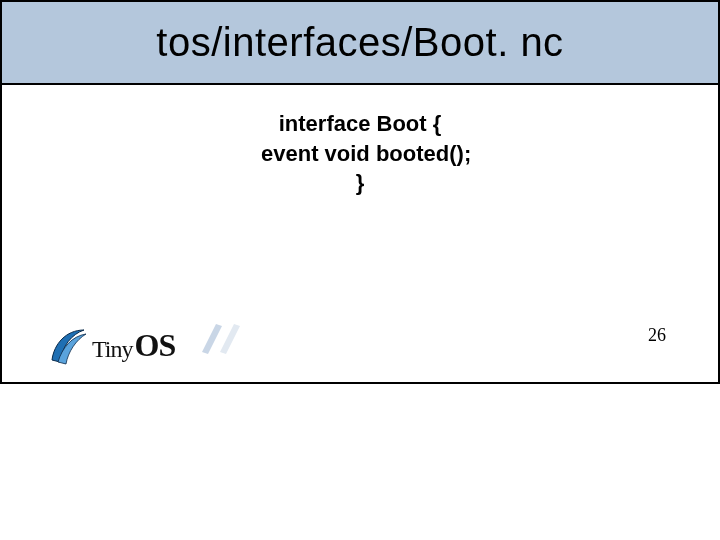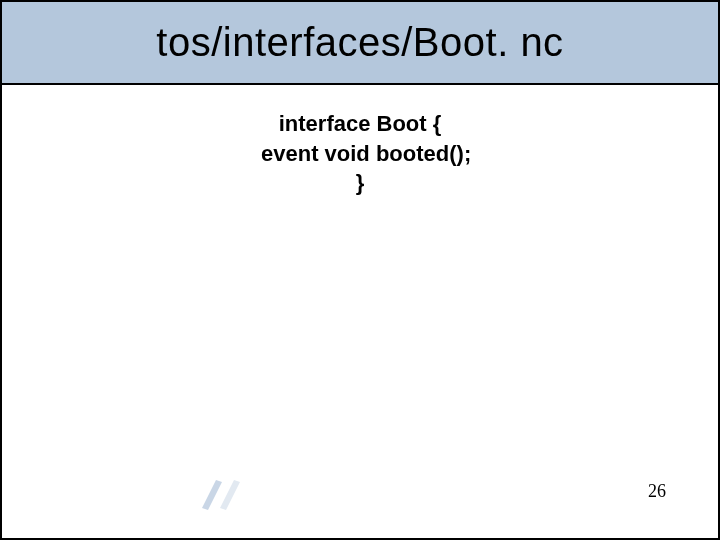--- a/index.html
+++ b/index.html
@@ -7,21 +7,21 @@
     padding: 0;
     width: 720px;
     height: 540px;
     background: #ffffff;
     font-family: Arial, Helvetica, sans-serif;
     overflow: hidden;
   }
   .slide {
     box-sizing: border-box;
     width: 720px;
-    height: 540px;
+    height: 384px;
     border: 2px solid #000;
     position: relative;
     background: #ffffff;
   }
   .title-bar {
     box-sizing: border-box;
     width: 100%;
     background: #b4c7dc;
     border-bottom: 2px solid #000;
     padding: 18px 10px 18px 10px;
@@ -114,20 +114,32 @@
   </div>
 
   <div class="body">
     <div class="code"><span>interface Boot {</span>
 <span>  event void booted();</span>
 <span>}</span></div>
   </div>
 
   <div class="footer">
 
+    <div class="logo">
+      <div class="logo-swoosh">
+        <svg viewBox="0 0 40 42" width="40" height="42">
+          <path d="M4 36 C 6 20, 18 6, 36 6 C 24 10, 14 22, 12 38 Z" fill="#1f6fb3" stroke="#0a2a4a" stroke-width="1"></path>
+          <path d="M10 38 C 14 24, 24 12, 38 10 C 28 16, 20 28, 18 40 Z" fill="#5aa3dc" stroke="#0a2a4a" stroke-width="0.8"></path>
+        </svg>
+      </div>
+      <div class="logo-text">
+        <span class="tiny">Tiny</span>
+        <span class="os">OS</span>
+      </div>
+    </div>
 
     <svg class="slash" viewBox="0 0 46 34">
       <path d="M0 30 L14 2 L20 4 L6 32 Z" fill="#c9d6e6"></path>
       <path d="M18 30 L32 2 L38 4 L24 32 Z" fill="#e2e9f1"></path>
     </svg>
 
     <div class="page-number">26</div>
   </div>
 
 </div>

